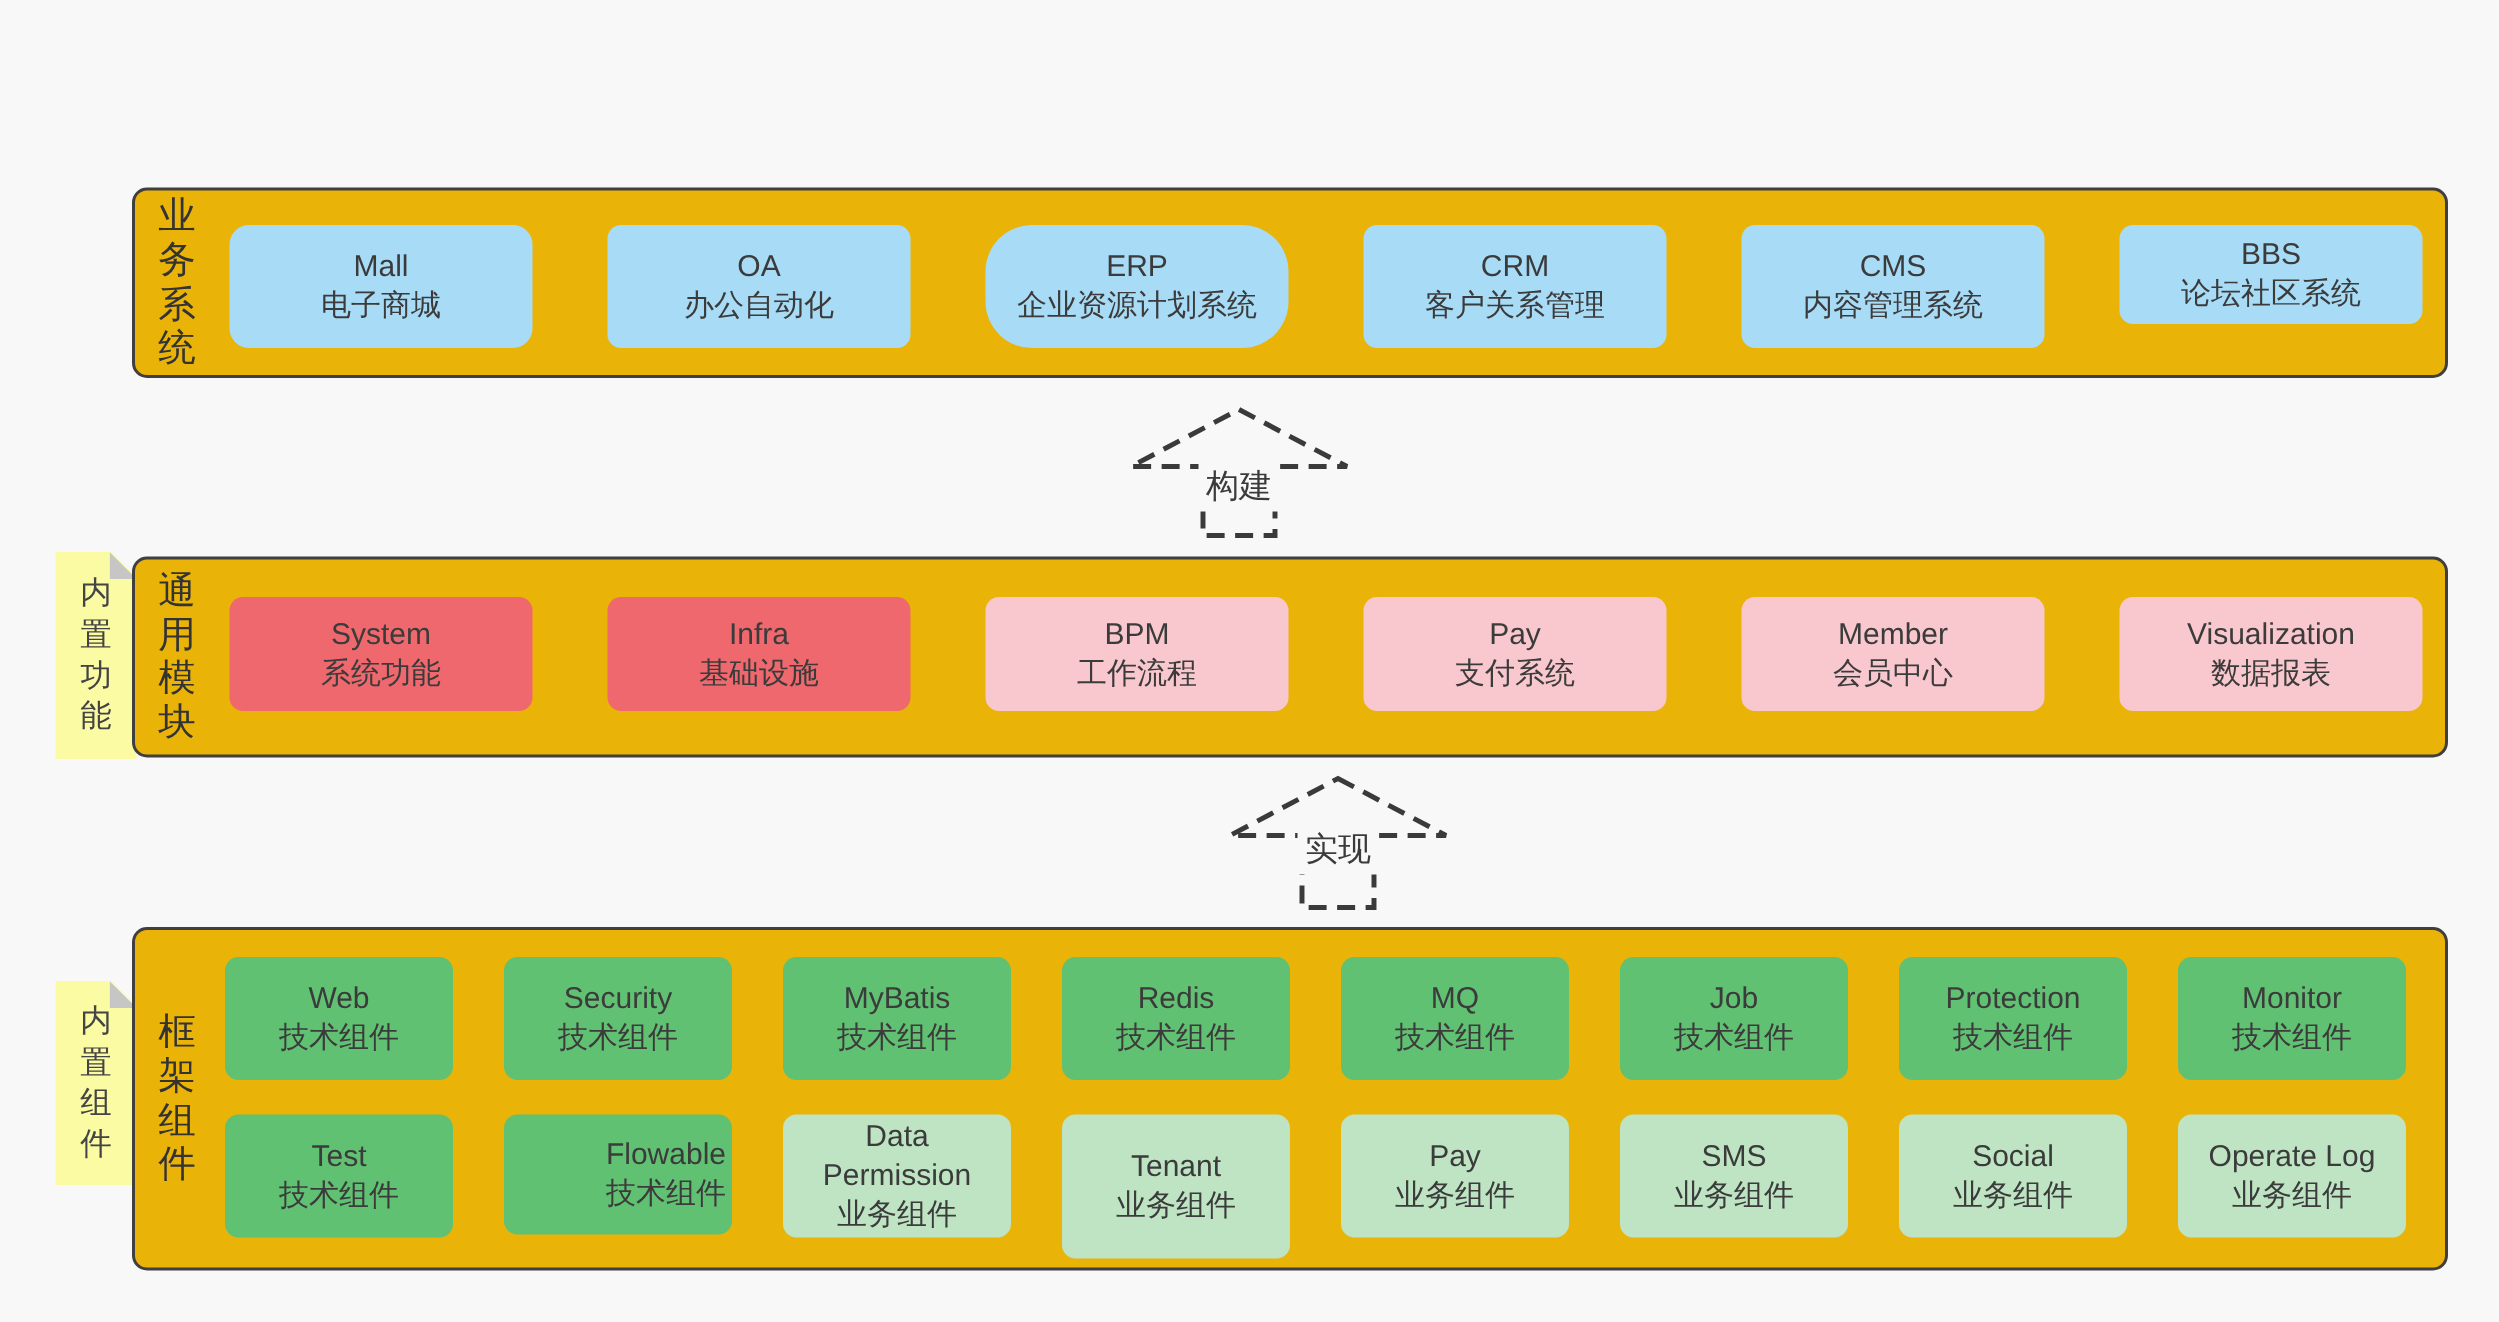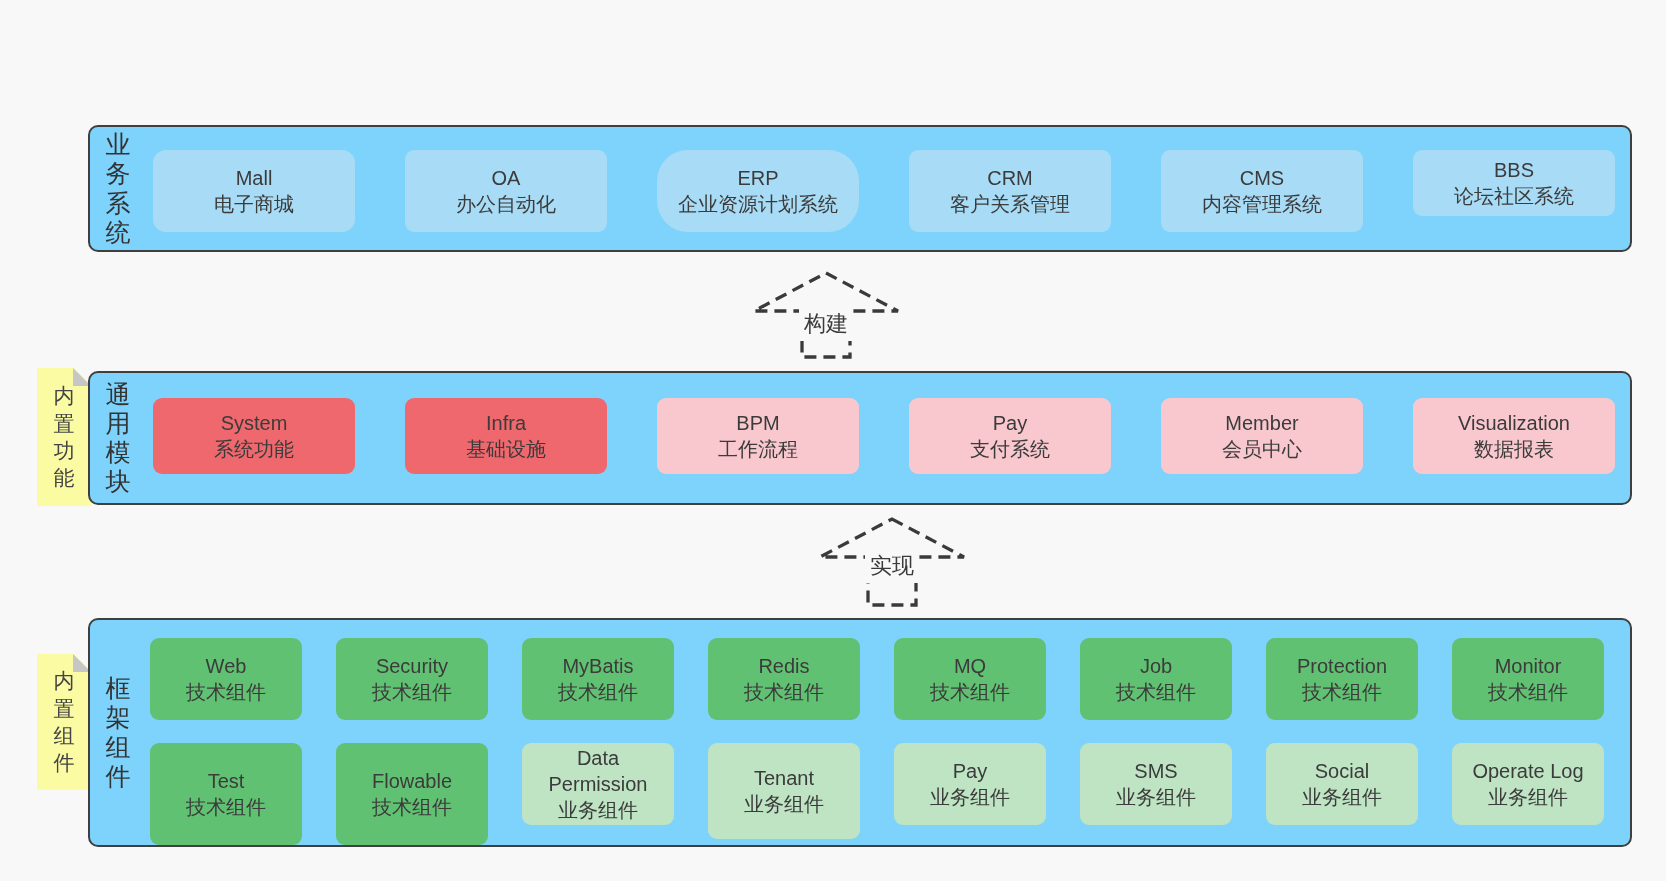--- a/index.html
+++ b/index.html
@@ -1,18 +1,18 @@
 <!DOCTYPE html>
 <html><head>
 <meta charset="utf-8">
 <style>
   html,body{margin:0;padding:0;background:#f8f8f8;}
   .canvas{position:relative;width:1666px;height:881px;background:#f8f8f8;overflow:hidden;
           font-family:"Liberation Sans","DejaVu Sans",sans-serif;color:#3b3b3b;}
-  .layer{position:absolute;background:#7dd3fc;border:2px solid #3f3f3f;border-radius:10px;z-index:1;}
+  .layer{position:absolute;background:#eab308;border:2px solid #3f3f3f;border-radius:10px;z-index:1;}
   .vlabel{position:absolute;left:11px;top:0;height:100%;width:34px;display:flex;
           align-items:center;justify-content:center;color:#333;font-size:25px;}
   .vlabel span{display:block;width:1em;word-break:break-all;line-height:1.17;text-align:center;}
   .box{position:absolute;border-radius:9px;display:flex;flex-direction:column;align-items:center;
        justify-content:center;text-align:center;font-size:20px;line-height:1.3;color:#3b3b3b;padding:0 4px;box-sizing:border-box;}
   .blue{background:#a8dbf5;}
   .red{background:#ef686d;}
   .pink{background:#f9c8ce;}
   .green{background:#61c172;}
   .lightgreen{background:#bee4c3;}
@@ -145,25 +145,25 @@
     </div>
     <div class="box green" style="left:1176px;top:18px;width:152px;height:82px;">
       <div>Protection</div>
       <div>技术组件</div>
     </div>
     <div class="box green" style="left:1362px;top:18px;width:152px;height:82px;">
       <div>Monitor</div>
       <div>技术组件</div>
     </div>
 
-    <div class="box green" style="left:60px;top:123px;width:152px;height:102px;">
+    <div class="box green" style="left:60px;top:123px;width:152px;height:82px;">
       <div>Test</div>
       <div>技术组件</div>
     </div>
-    <div class="box green" style="left:246px;top:123px;width:152px;height:102px;">
+    <div class="box green" style="left:246px;top:123px;width:152px;height:80px;align-items:flex-end;">
       <div>Flowable</div>
       <div>技术组件</div>
     </div>
     <div class="box lightgreen" style="left:432px;top:123px;width:152px;height:82px;">
       <div>Data Permission</div>
       <div>业务组件</div>
     </div>
     <div class="box lightgreen" style="left:618px;top:123px;width:152px;height:96px;">
       <div>Tenant</div>
       <div>业务组件</div>

